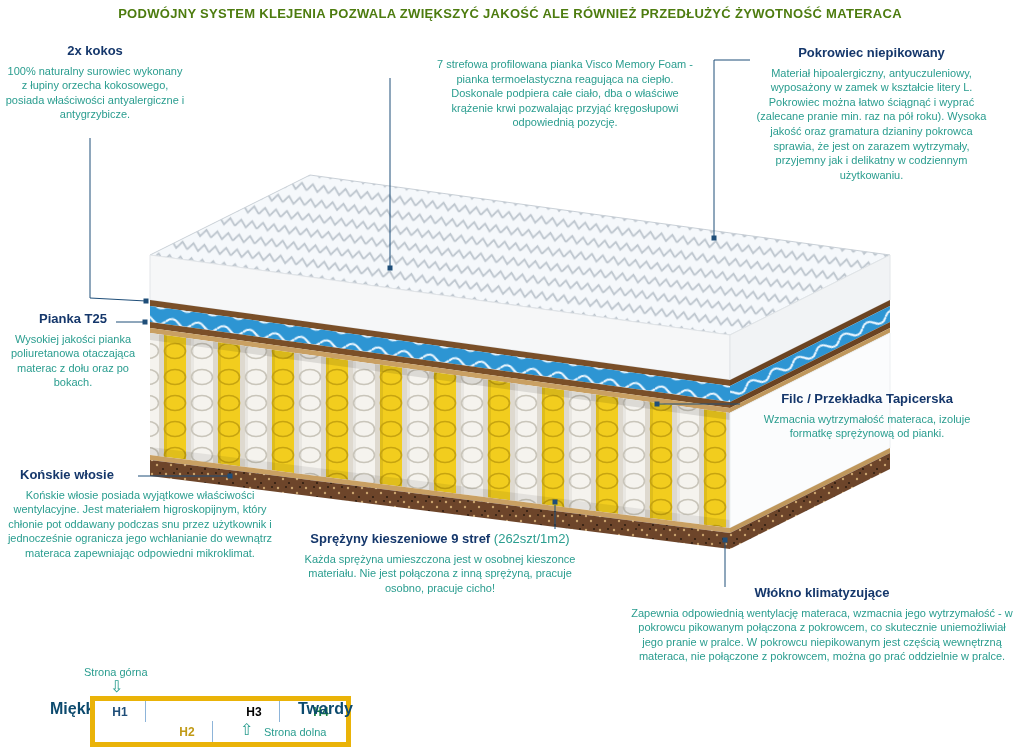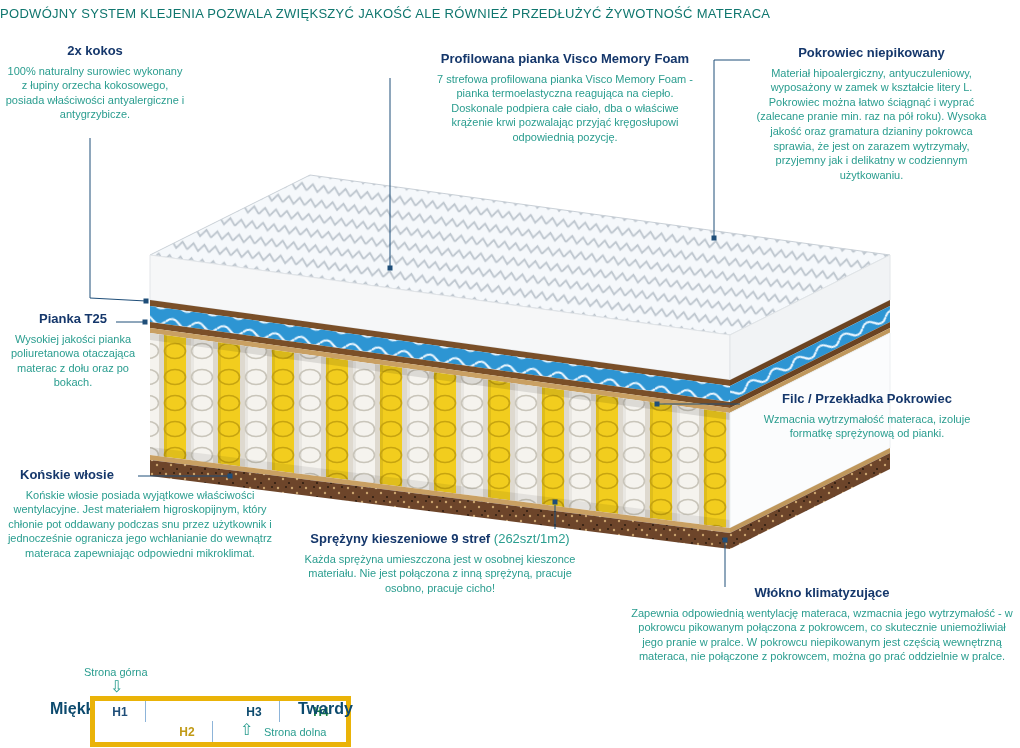--- a/index.html
+++ b/index.html
@@ -2,22 +2,22 @@
 <html><head>
 <meta charset="utf-8">
 <style>
   html,body{margin:0;padding:0;}
   body{
     width:1020px;height:748px;position:relative;background:#ffffff;
     font-family:"Liberation Sans", sans-serif;overflow:hidden;
   }
   .art{position:absolute;left:0;top:0;}
   .banner{
-    position:absolute;left:0;top:6px;width:1020px;
-    color:#0f766e;font-weight:normal;font-size:13px;letter-spacing:.3px;
+    position:absolute;left:0;top:6px;width:1020px;text-align:center;
+    color:#4d7c0f;font-weight:bold;font-size:13px;letter-spacing:.3px;
   }
   .ann{position:absolute;text-align:center;}
   .ann-title{color:#15376b;font-weight:bold;font-size:13px;line-height:1.15;}
   .ann-body{color:#2a9d8f;font-size:11px;line-height:1.32;margin-top:5px;}
   .nowrap{white-space:nowrap;}
   .suffix{color:#2a9d8f;font-weight:normal;}
   .left-title .ann-title{text-align:left;padding-left:16px;}
   
   .b-kokos{left:5px;top:44px;width:180px;}
   .b-visco{left:435px;top:52px;width:260px;}
@@ -122,41 +122,40 @@
 </svg>
 
 <div class="banner">PODWÓJNY SYSTEM KLEJENIA POZWALA ZWIĘKSZYĆ JAKOŚĆ ALE RÓWNIEŻ PRZEDŁUŻYĆ ŻYWOTNOŚĆ MATERACA</div>
 
 <div class="ann b-kokos">
   <div class="ann-title">2x kokos</div>
   <div class="ann-body">100% naturalny surowiec wykonany z łupiny orzecha kokosowego, posiada właściwości antyalergiczne i antygrzybicze.</div>
 </div>
 
 <div class="ann b-visco">
-  <div class="ann-title nowrap">Profilowana pianka Visco Memory Foam</div>
   <div class="ann-body">7 strefowa profilowana pianka Visco Memory Foam - pianka termoelastyczna reagująca na ciepło. Doskonale podpiera całe ciało, dba o właściwe krążenie krwi pozwalając przyjąć kręgosłupowi odpowiednią pozycję.</div>
 </div>
 
 <div class="ann b-pokrowiec">
   <div class="ann-title">Pokrowiec niepikowany</div>
   <div class="ann-body">Materiał hipoalergiczny, antyuczuleniowy, wyposażony w zamek w kształcie litery L. Pokrowiec można łatwo ściągnąć i wyprać (zalecane pranie min. raz na pół roku). Wysoka jakość oraz gramatura dzianiny pokrowca sprawia, że jest on zarazem wytrzymały, przyjemny jak i delikatny w codziennym użytkowaniu.</div>
 </div>
 
 <div class="ann b-t25">
   <div class="ann-title">Pianka T25</div>
   <div class="ann-body">Wysokiej jakości pianka poliuretanowa otaczająca materac z dołu oraz po bokach.</div>
 </div>
 
 <div class="ann b-konskie left-title">
   <div class="ann-title">Końskie włosie</div>
   <div class="ann-body">Końskie włosie posiada wyjątkowe właściwości wentylacyjne. Jest materiałem higroskopijnym, który chłonie pot oddawany podczas snu przez użytkownik i jednocześnie ogranicza jego wchłanianie do wewnątrz materaca zapewniając odpowiedni mikroklimat.</div>
 </div>
 
 <div class="ann b-filc">
-  <div class="ann-title">Filc / Przekładka Pokrowiec</div>
+  <div class="ann-title">Filc / Przekładka Tapicerska</div>
   <div class="ann-body">Wzmacnia wytrzymałość materaca, izoluje formatkę sprężynową od pianki.</div>
 </div>
 
 <div class="ann b-sprezyny">
   <div class="ann-title nowrap"><span>Sprężyny kieszeniowe 9 stref</span> <span class="suffix">(262szt/1m2)</span></div>
   <div class="ann-body">Każda sprężyna umieszczona jest w osobnej kieszonce materiału. Nie jest połączona z inną sprężyną, pracuje osobno, pracuje cicho!</div>
 </div>
 
 <div class="ann b-wlokno">
   <div class="ann-title">Włókno klimatyzujące</div>
@@ -164,20 +163,20 @@
 </div>
 
 <div>
   <div class="scale-label" style="left:84px;top:666px;">Strona górna</div>
   <div class="scale-arrow" style="left:110px;top:679px;">⇩</div>
 
   <div class="softhard" style="left:50px;top:700px;">Miękki</div>
   <div class="hboxes">
     <div class="hcell" style="color: rgb(31, 78, 121);">H1</div>
     <div class="hcell" style="color: rgb(193, 154, 22); margin-top: 20px;">H2</div>
-    <div class="hcell" style="color: #0c4a6e;">H3</div>
+    <div class="hcell" style="color: #000000;">H3</div>
     <div class="hcell" style="color: #15803d;">H4</div>
   </div>
   <div class="softhard" style="left:298px;top:700px;">Twardy</div>
 
   <div class="scale-arrow" style="left:240px;top:722px;">⇧</div>
   <div class="scale-label" style="left:264px;top:726px;">Strona dolna</div>
 </div>
 
 </body></html>

